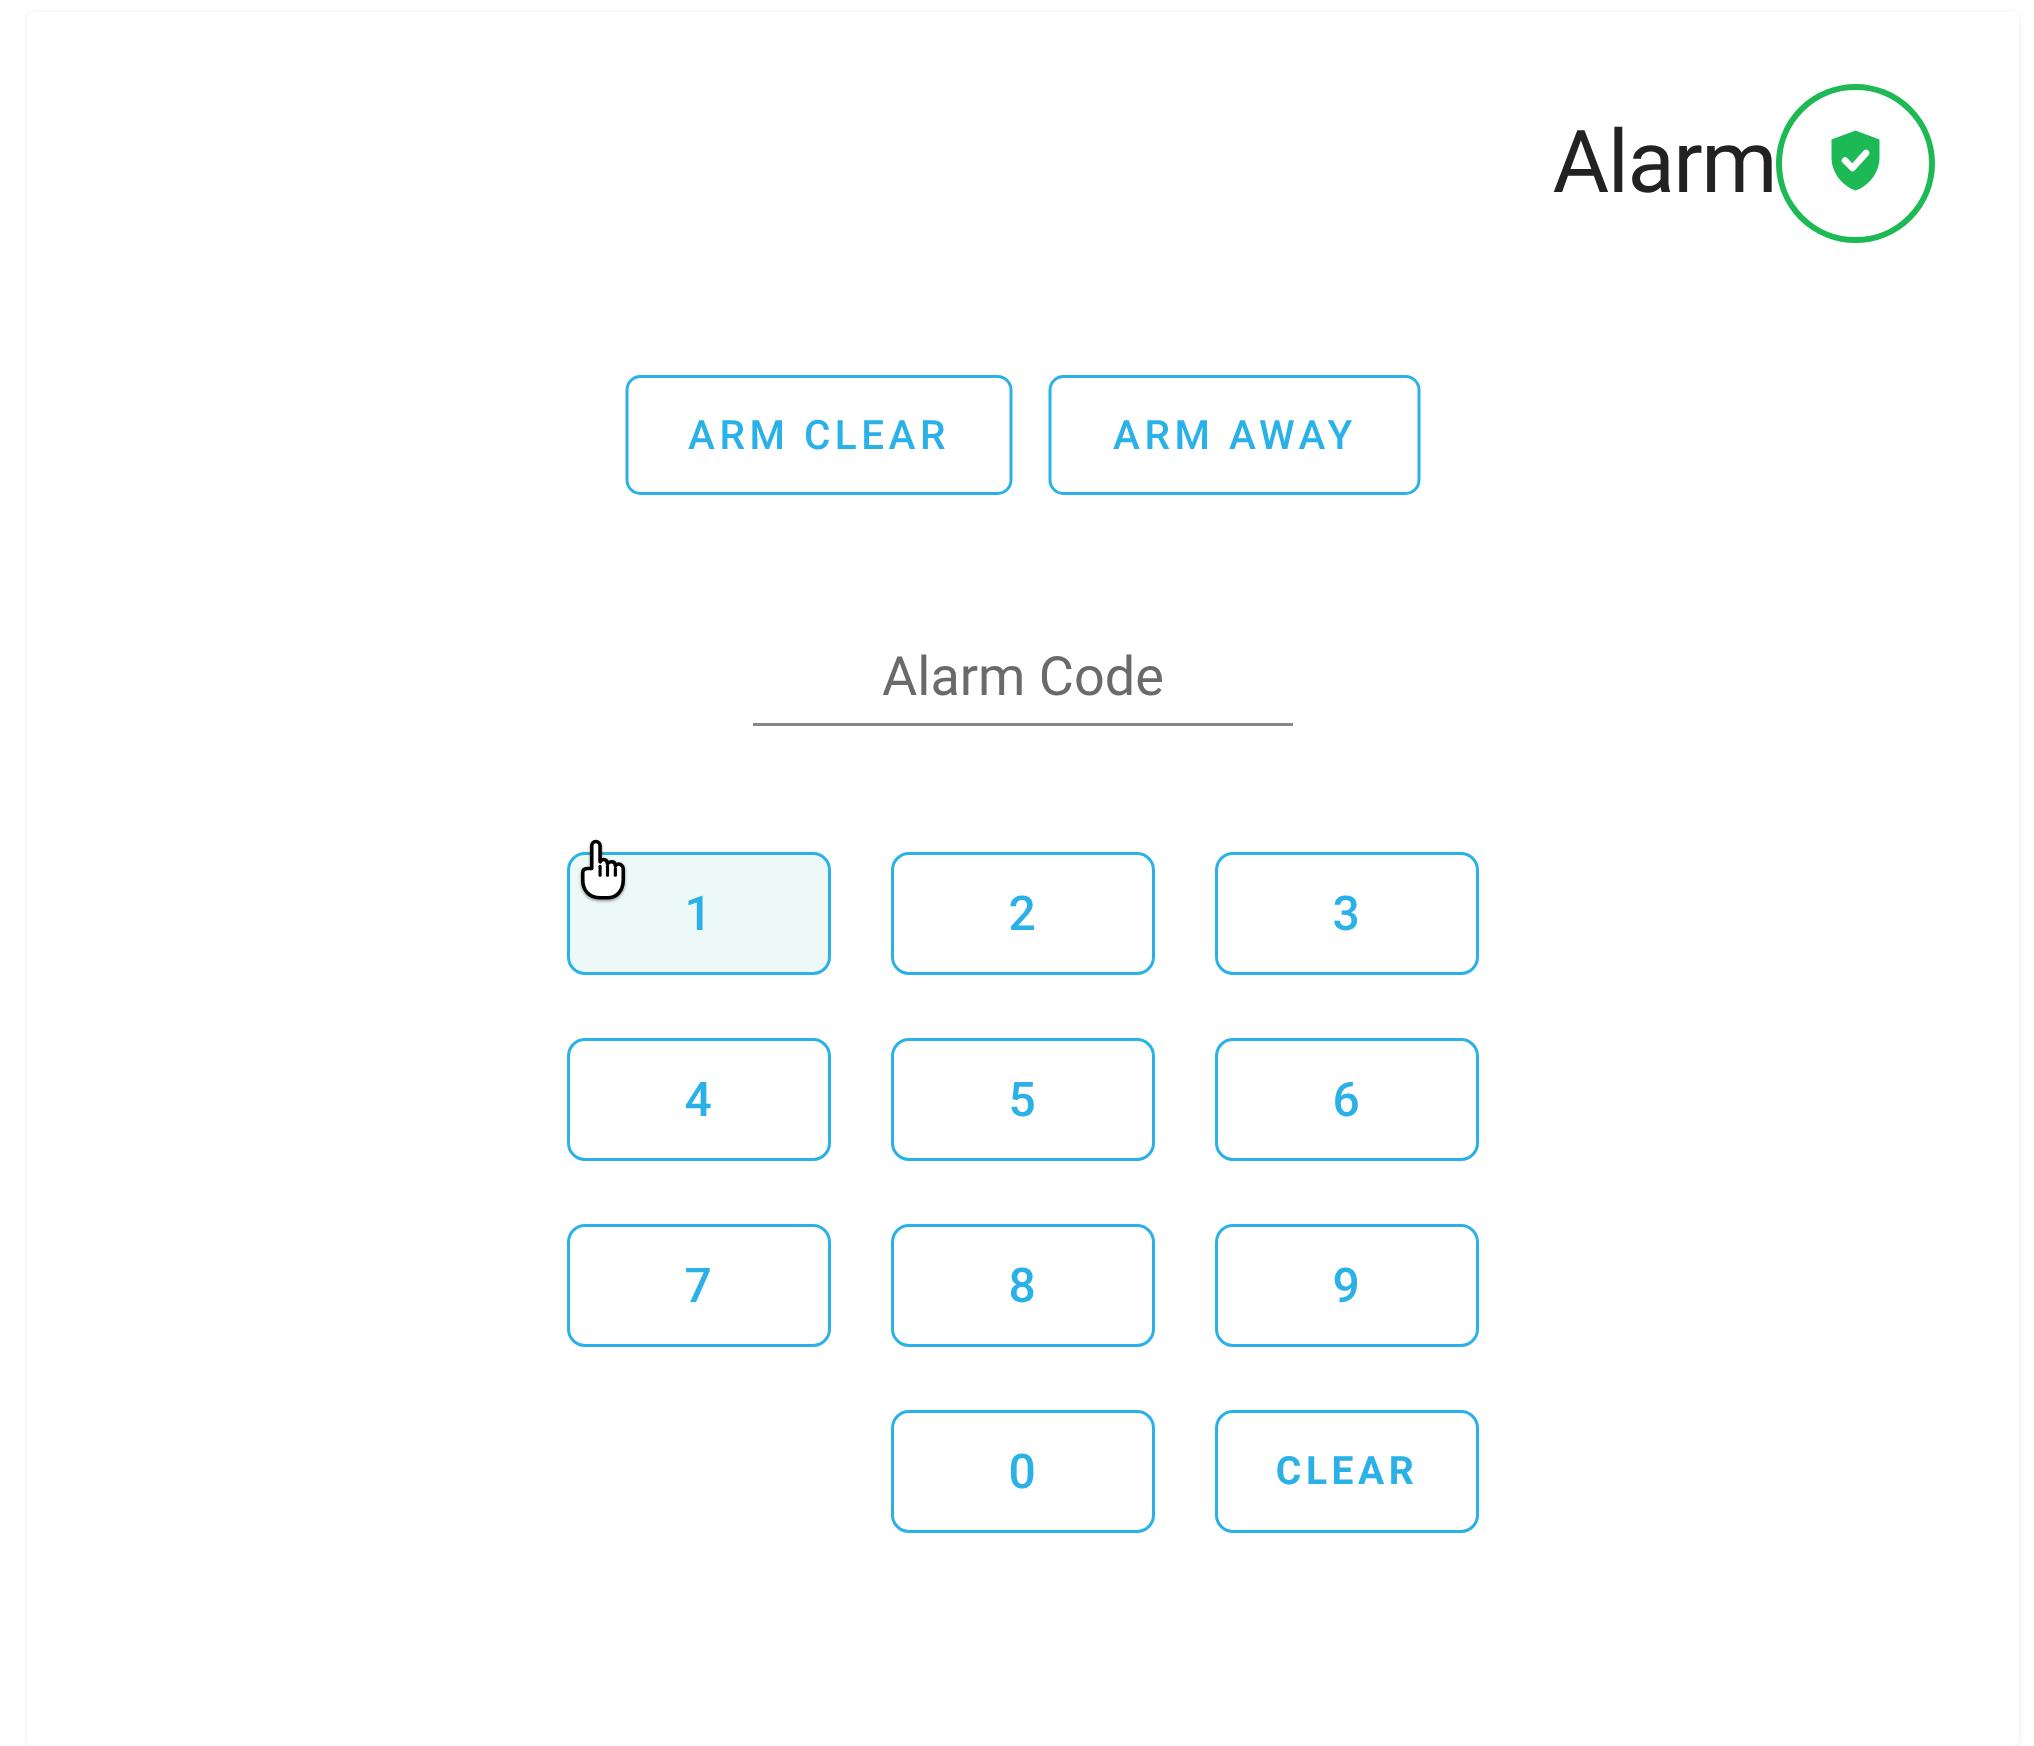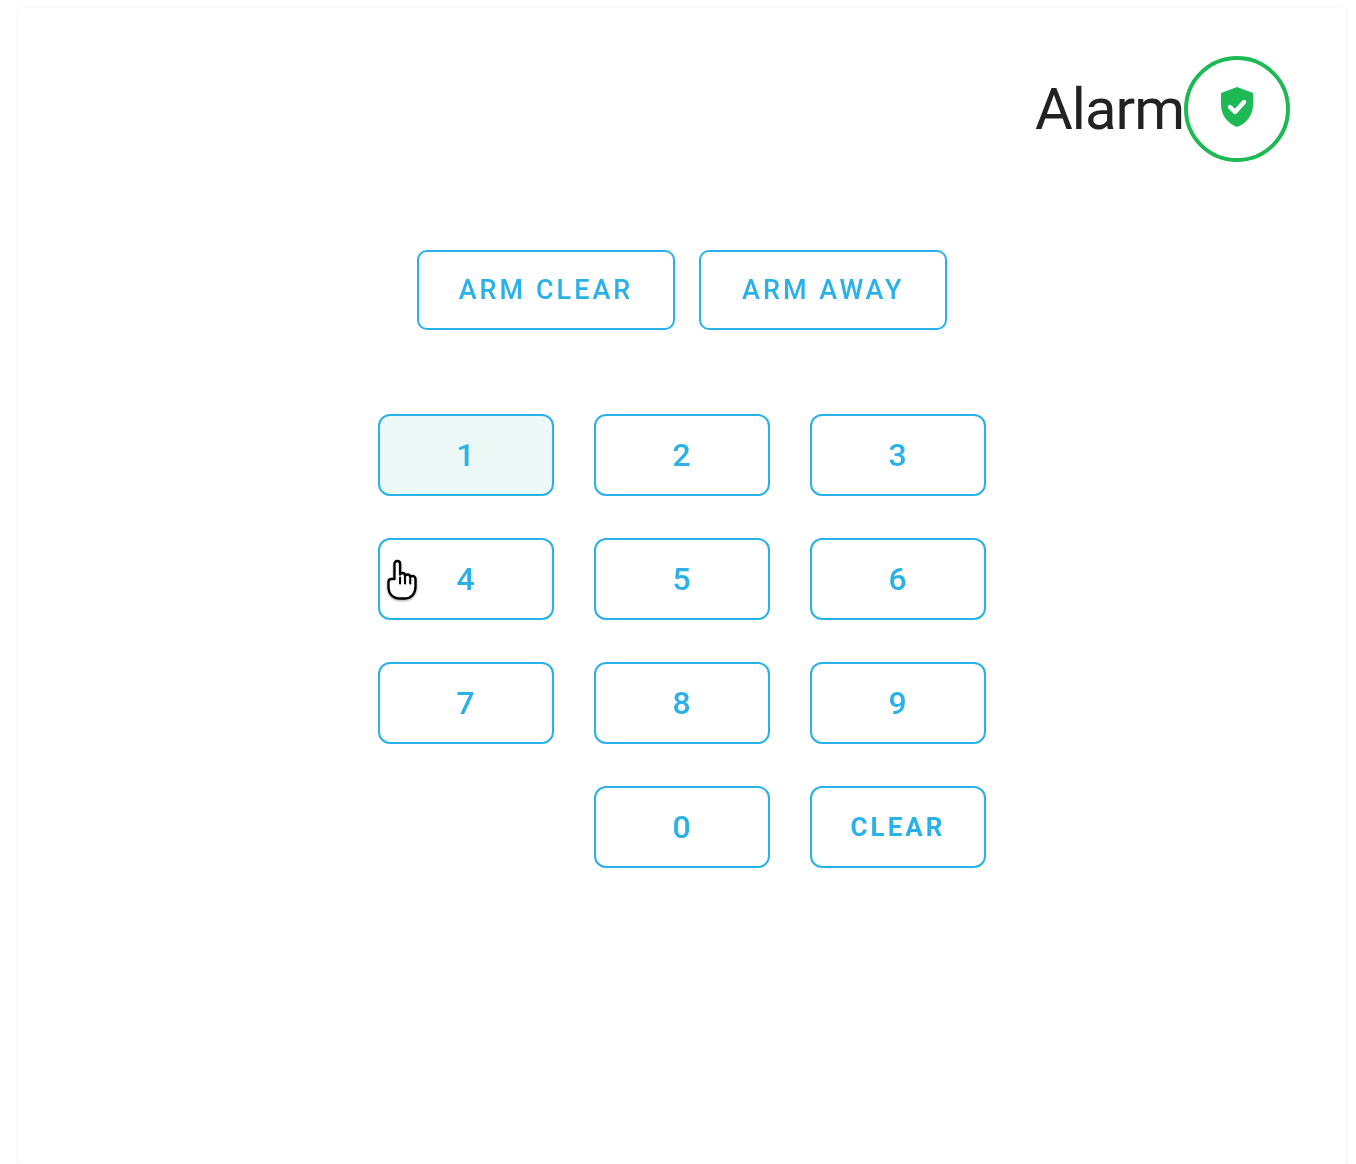--- a/index.html
+++ b/index.html
@@ -156,20 +156,23 @@
         </svg>
       </span>
     </div>
   </div>
 
   <div class="arm-buttons">
     <button class="arm-btn">ARM CLEAR</button>
     <button class="arm-btn">ARM AWAY</button>
   </div>
 
+  <div class="code-input-wrap">
+    <input class="code-input" type="text" placeholder="Alarm Code" style="">
+  </div>
 
   <div class="keypad">
     <button class="key hover">1</button>
     <button class="key">2</button>
     <button class="key">3</button>
     <button class="key">4</button>
     <button class="key">5</button>
     <button class="key">6</button>
     <button class="key">7</button>
     <button class="key">8</button>

